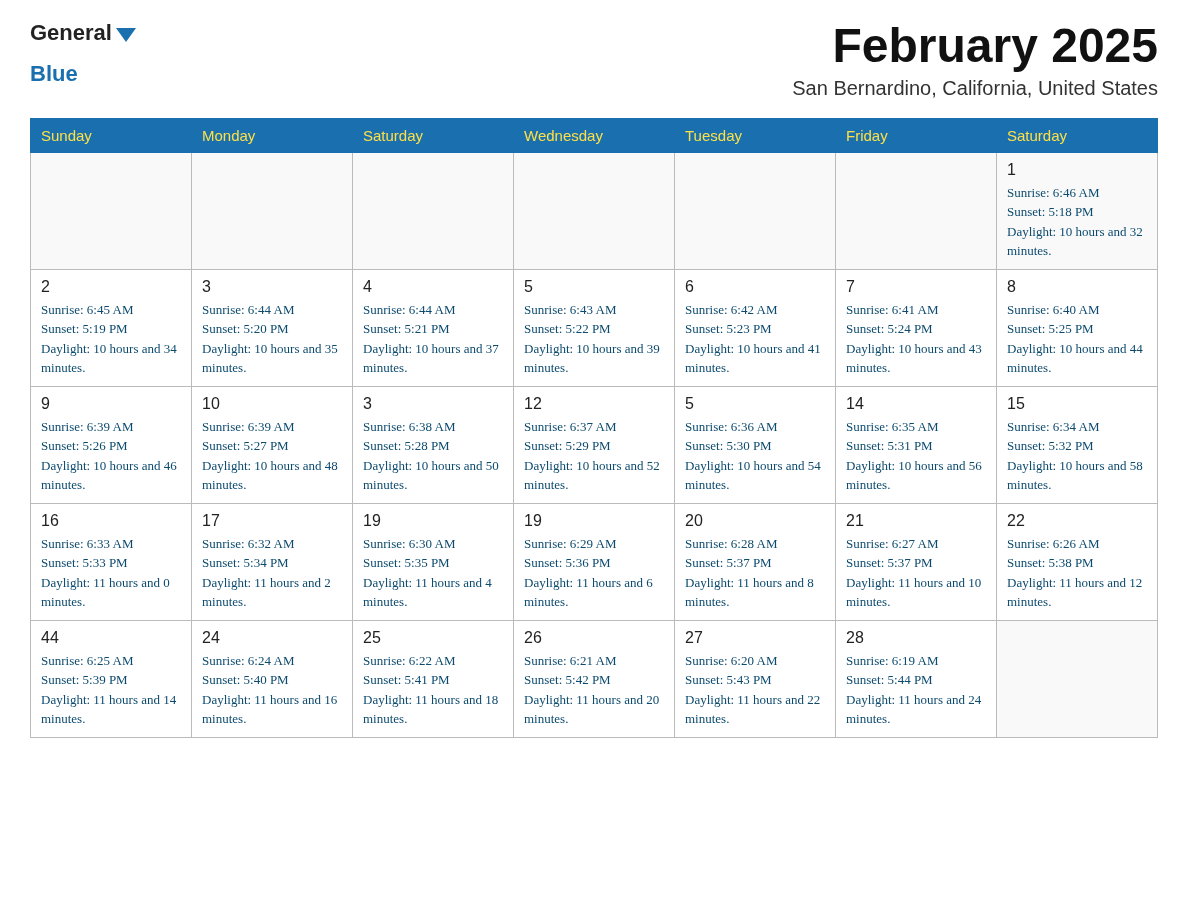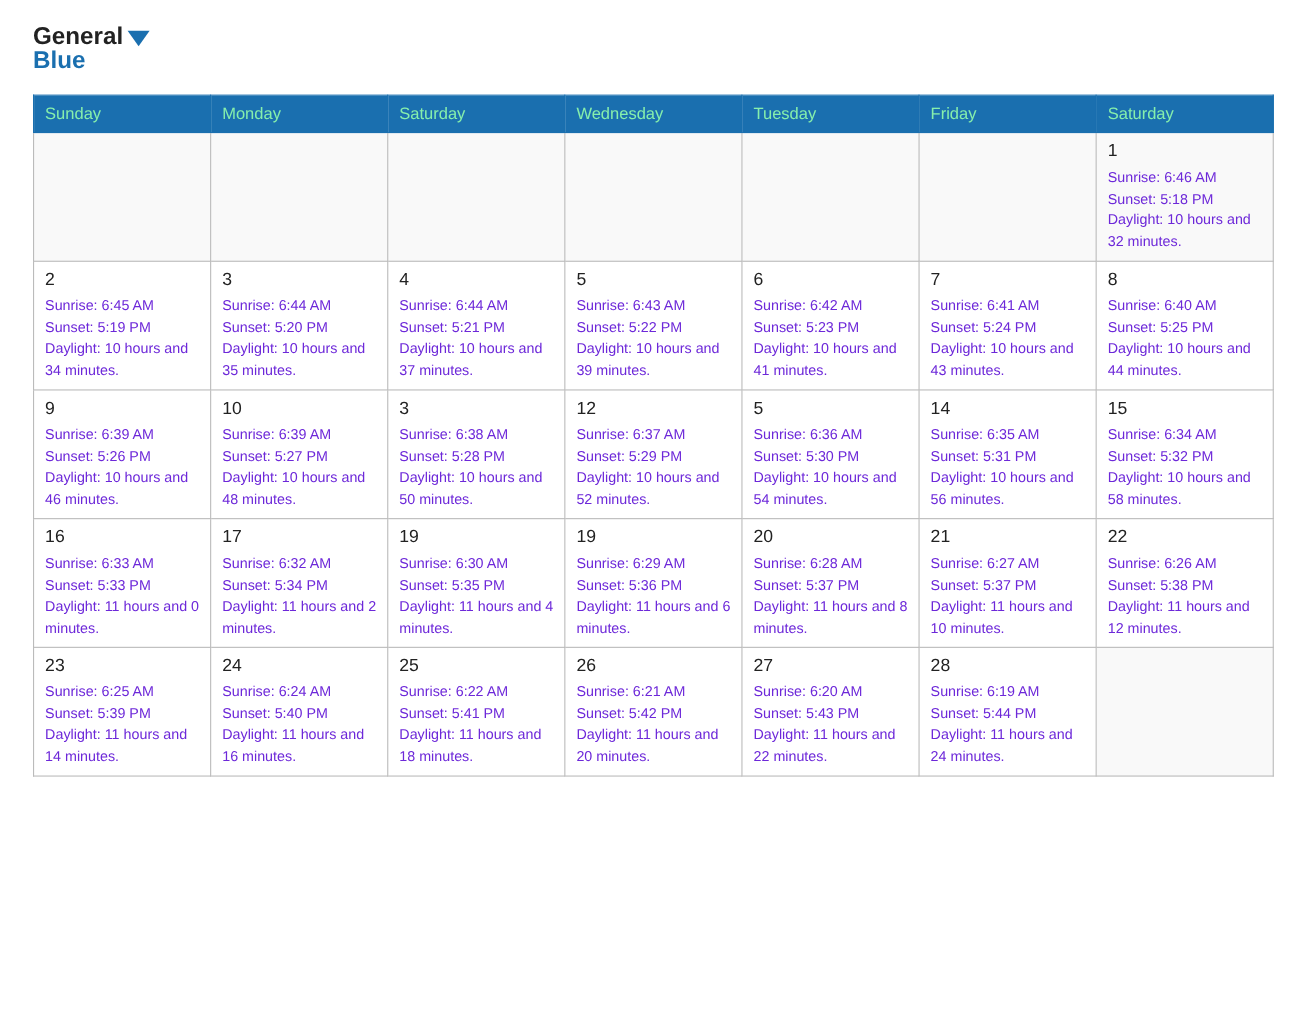--- a/index.html
+++ b/index.html
@@ -12,20 +12,21 @@
     .header {
       display: flex;
       justify-content: space-between;
       align-items: flex-start;
       margin-bottom: 18px;
     }
     .logo {
       display: flex;
       flex-direction: column;
       align-items: flex-start;
+      gap: 19px;
     }
     .logo-general {
       font-size: 22px;
       font-weight: bold;
       color: #222;
       letter-spacing: 0;
       display: flex;
       align-items: center;
     }
     .logo-general .arrow {
@@ -58,21 +59,21 @@
       color: #333;
       margin-top: 4px;
     }
     .calendar {
       width: 100%;
       border-collapse: collapse;
       border: 1px solid #999;
     }
     .calendar th {
       background-color: #1a6faf;
-      color: #86efac;
+      color: #fde047;
       font-size: 15px;
       font-weight: normal;
       padding: 8px 10px;
       text-align: left;
       border: 1px solid #1a6faf;
     }
     .calendar td {
       vertical-align: top;
       padding: 8px 10px;
       border: 1px solid #bbb;
@@ -85,39 +86,44 @@
     .calendar td .day-num {
       font-size: 16px;
       color: #222;
       font-weight: normal;
       display: block;
       margin-bottom: 4px;
     }
     .calendar td .sun-info {
       line-height: 1.5;
       font-size: 13px;
-      color: #6d28d9;
+      color: #0c4a6e;
+      font-family: Liberation Serif, serif;
     }
     .calendar tr:first-child td {
       background: #f9f9f9;
     }
     .empty-cell {
       background: #f9f9f9;
     }
   </style>
 </head>
 <body>
 
 <div class="header">
   <div class="logo">
     <div class="logo-general">
       <span>General</span>
       <span class="arrow"></span>
     </div>
     <div class="logo-blue">Blue</div>
+  </div>
+  <div class="title-block">
+    <div class="month-title">February 2025</div>
+    <div class="subtitle">San Bernardino, California, United States</div>
   </div>
 </div>
 
 <table class="calendar">
   <thead>
     <tr>
     <th>Sunday</th>
         <th>Monday</th>
         <th>Saturday</th>
         <th>Wednesday</th>
@@ -224,21 +230,21 @@
           <span class="day-num">21</span>
           <div class="sun-info">Sunrise: 6:27 AM<br>Sunset: 5:37 PM<br>Daylight: 11 hours and 10 minutes.</div>
         </td>
         <td>
           <span class="day-num">22</span>
           <div class="sun-info">Sunrise: 6:26 AM<br>Sunset: 5:38 PM<br>Daylight: 11 hours and 12 minutes.</div>
         </td>
       </tr>
       <tr>
         <td>
-          <span class="day-num">23</span>
+          <span class="day-num">44</span>
           <div class="sun-info">Sunrise: 6:25 AM<br>Sunset: 5:39 PM<br>Daylight: 11 hours and 14 minutes.</div>
         </td>
         <td>
           <span class="day-num">24</span>
           <div class="sun-info">Sunrise: 6:24 AM<br>Sunset: 5:40 PM<br>Daylight: 11 hours and 16 minutes.</div>
         </td>
         <td>
           <span class="day-num">25</span>
           <div class="sun-info">Sunrise: 6:22 AM<br>Sunset: 5:41 PM<br>Daylight: 11 hours and 18 minutes.</div>
         </td>

